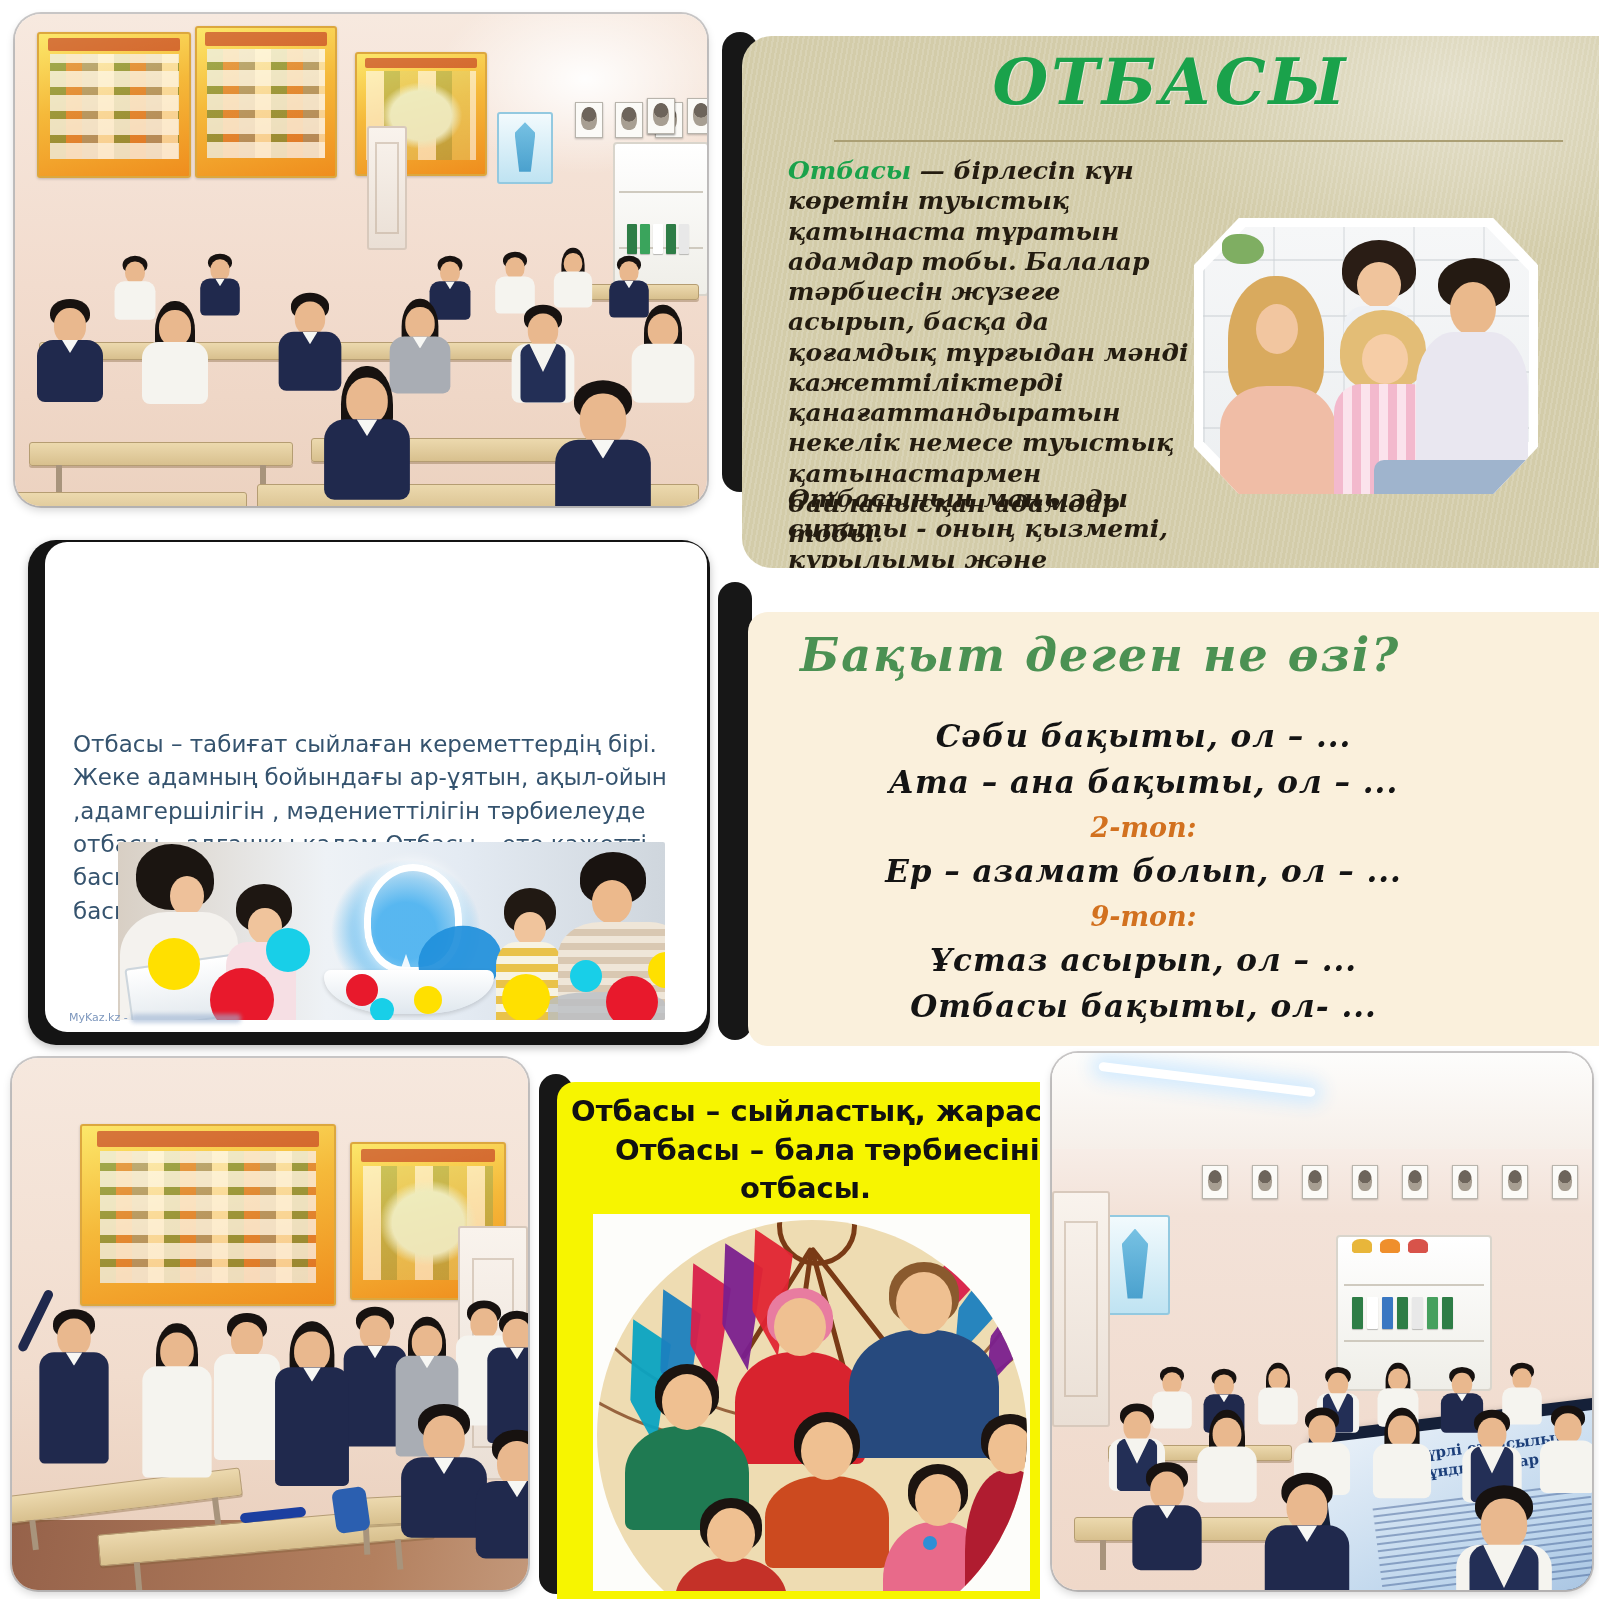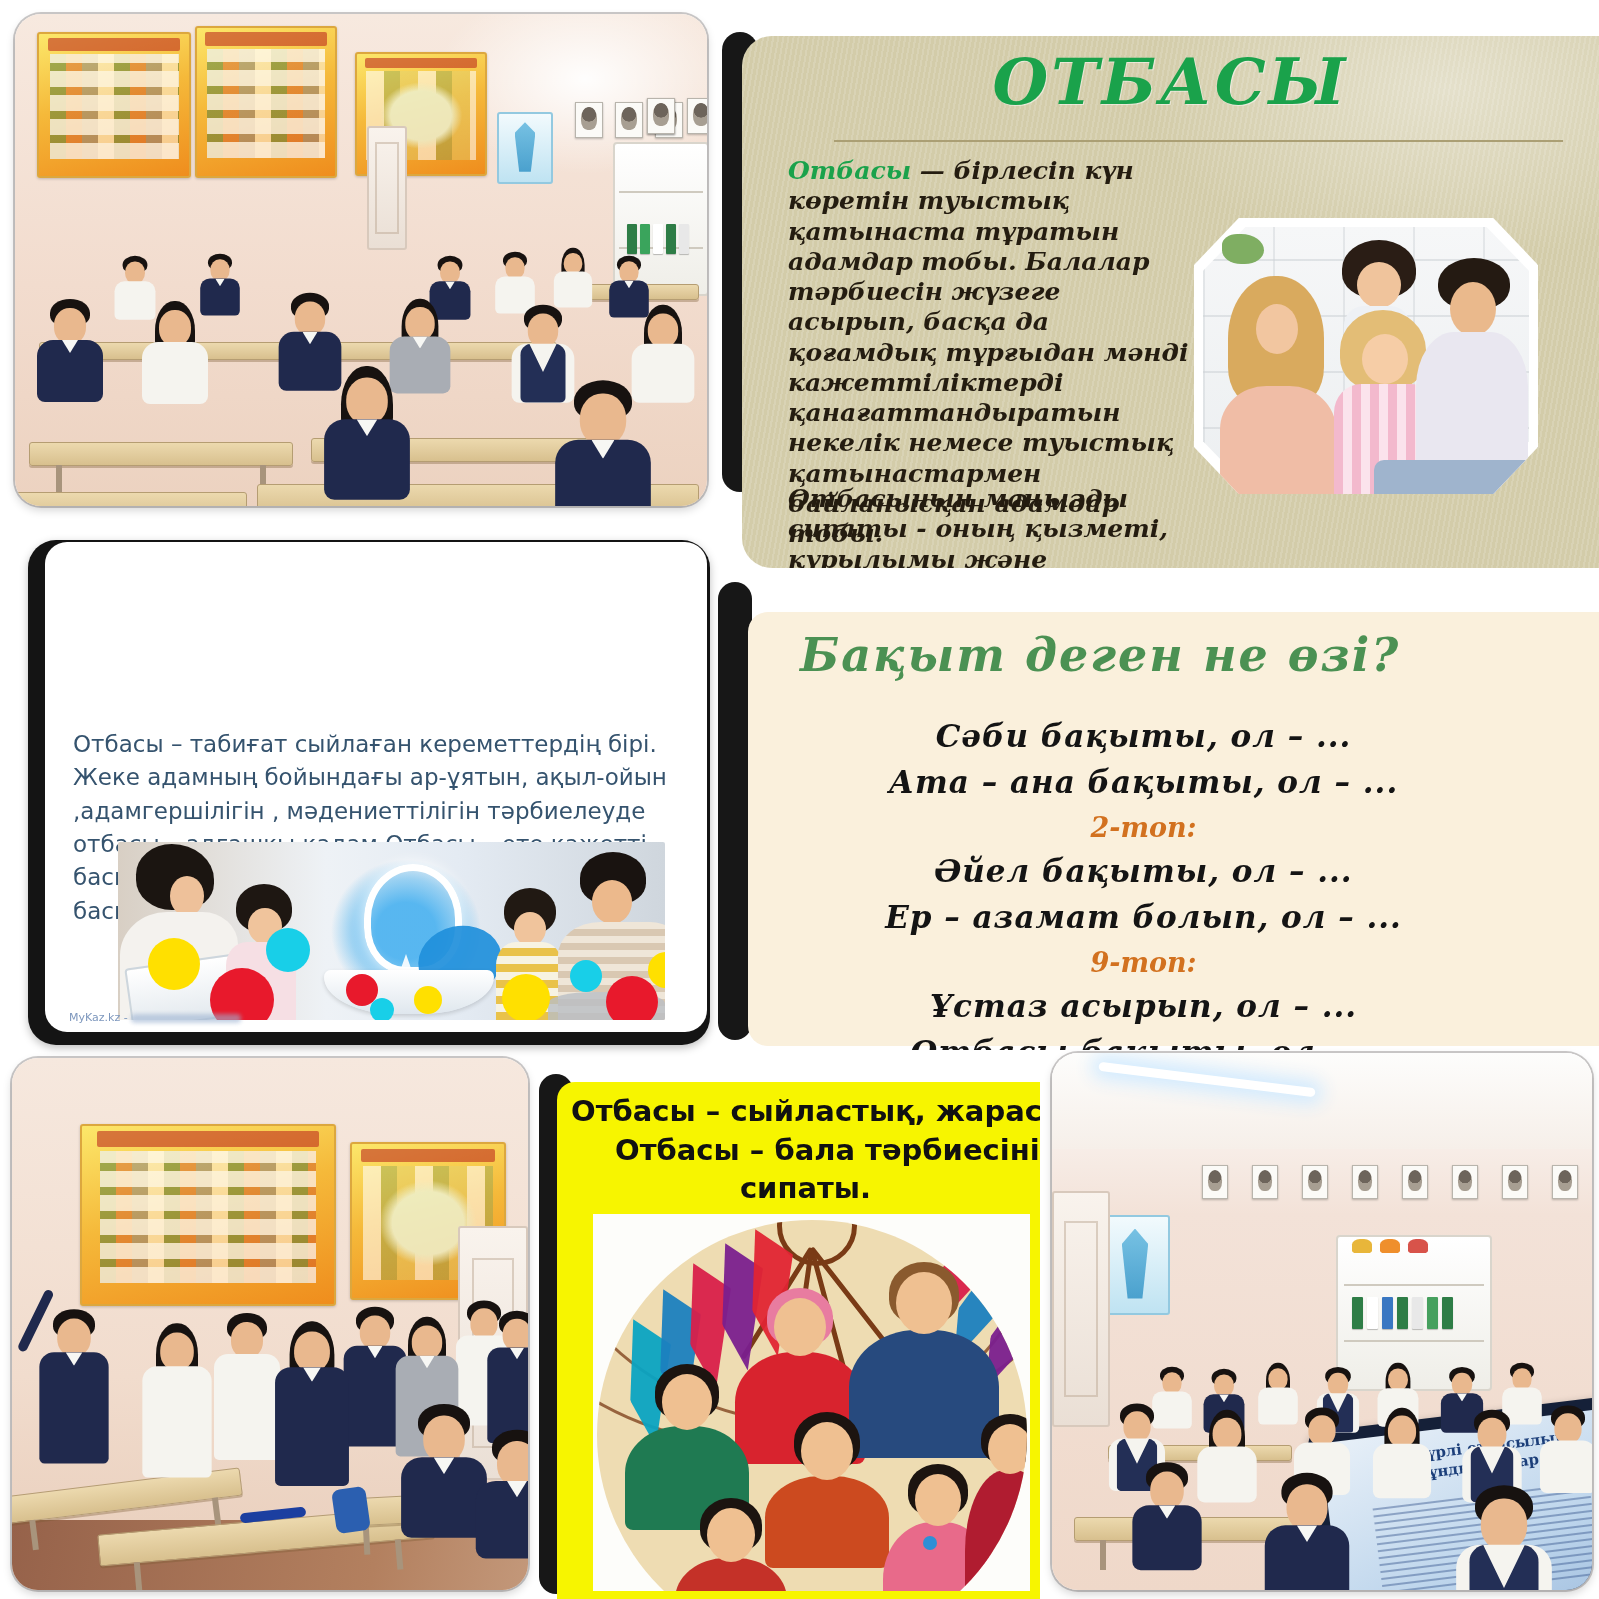--- a/index.html
+++ b/index.html
@@ -302,21 +302,20 @@
     <div class="frame-bar"></div>
     <div class="cardD">
       <h2>Бақыт деген не өзі?</h2>
       <div class="groupsD">
         <div class="grp">
           <div class="grp-line">Сәби бақыты, ол – ...</div>
           <div class="grp-line">Ата – ана бақыты, ол – ...</div>
         </div>
         <div class="grp">
           <div class="grp-label">2-топ:</div>
-          <div class="grp-line">Әйел бақыты, ол – ...</div>
           <div class="grp-line">Ер – азамат болып, ол – ...</div>
         </div>
         <div class="grp">
           <div class="grp-label">9-топ:</div>
           <div class="grp-line">Ұстаз асырып, ол – ...</div>
           <div class="grp-line">Отбасы бақыты, ол- ...</div>
         </div>
       </div>
     </div>
   </section>
@@ -382,21 +381,21 @@
       <div class="abs " style="left: 322px; top: 430px; width: 34px; height: 44px; background: rgb(43, 95, 176); border-radius: 8px; transform: rotate(-8deg);"></div>
       <div class="abs " style="left: 228px; top: 452px; width: 66px; height: 10px; background: rgb(28, 63, 160); border-radius: 5px; transform: rotate(-6deg);"></div>
     </section>
 
   <section class="tile slideF">
     <div class="frame-bar"></div>
     <div class="cardF">
       <div class="capF">
         <div class="c1">Отбасы – сыйластық, жарастық ор</div>
         <div class="c2">Отбасы – бала тәрбиесінің ең</div>
-        <div class="c3">сипаты.</div>
+        <div class="c3">отбасы.</div>
       </div>
       <div class="illusF" id="illusF">
         <div class="yurtC" id="yurtC">
             <div class="abs " style="left: 180px; top: -34px; width: 70px; height: 70px; border: 5px solid rgb(122, 59, 22); border-radius: 50%; background: transparent;"></div>
             <div class="spoke" style="left: 212px; top: 28px; height: 130px; transform: rotate(-38deg);"></div>
             <div class="spoke" style="left: 212px; top: 28px; height: 130px; transform: rotate(-15deg);"></div>
             <div class="spoke" style="left: 212px; top: 28px; height: 130px; transform: rotate(8deg);"></div>
             <div class="spoke" style="left: 212px; top: 28px; height: 130px; transform: rotate(32deg);"></div>
             <div class="abs arcF" style="left: -120px; top: -240px; width: 560px; height: 460px;"></div>
             <div class="abs arcF" style="left: -60px; top: -280px; width: 560px; height: 480px;"></div>

